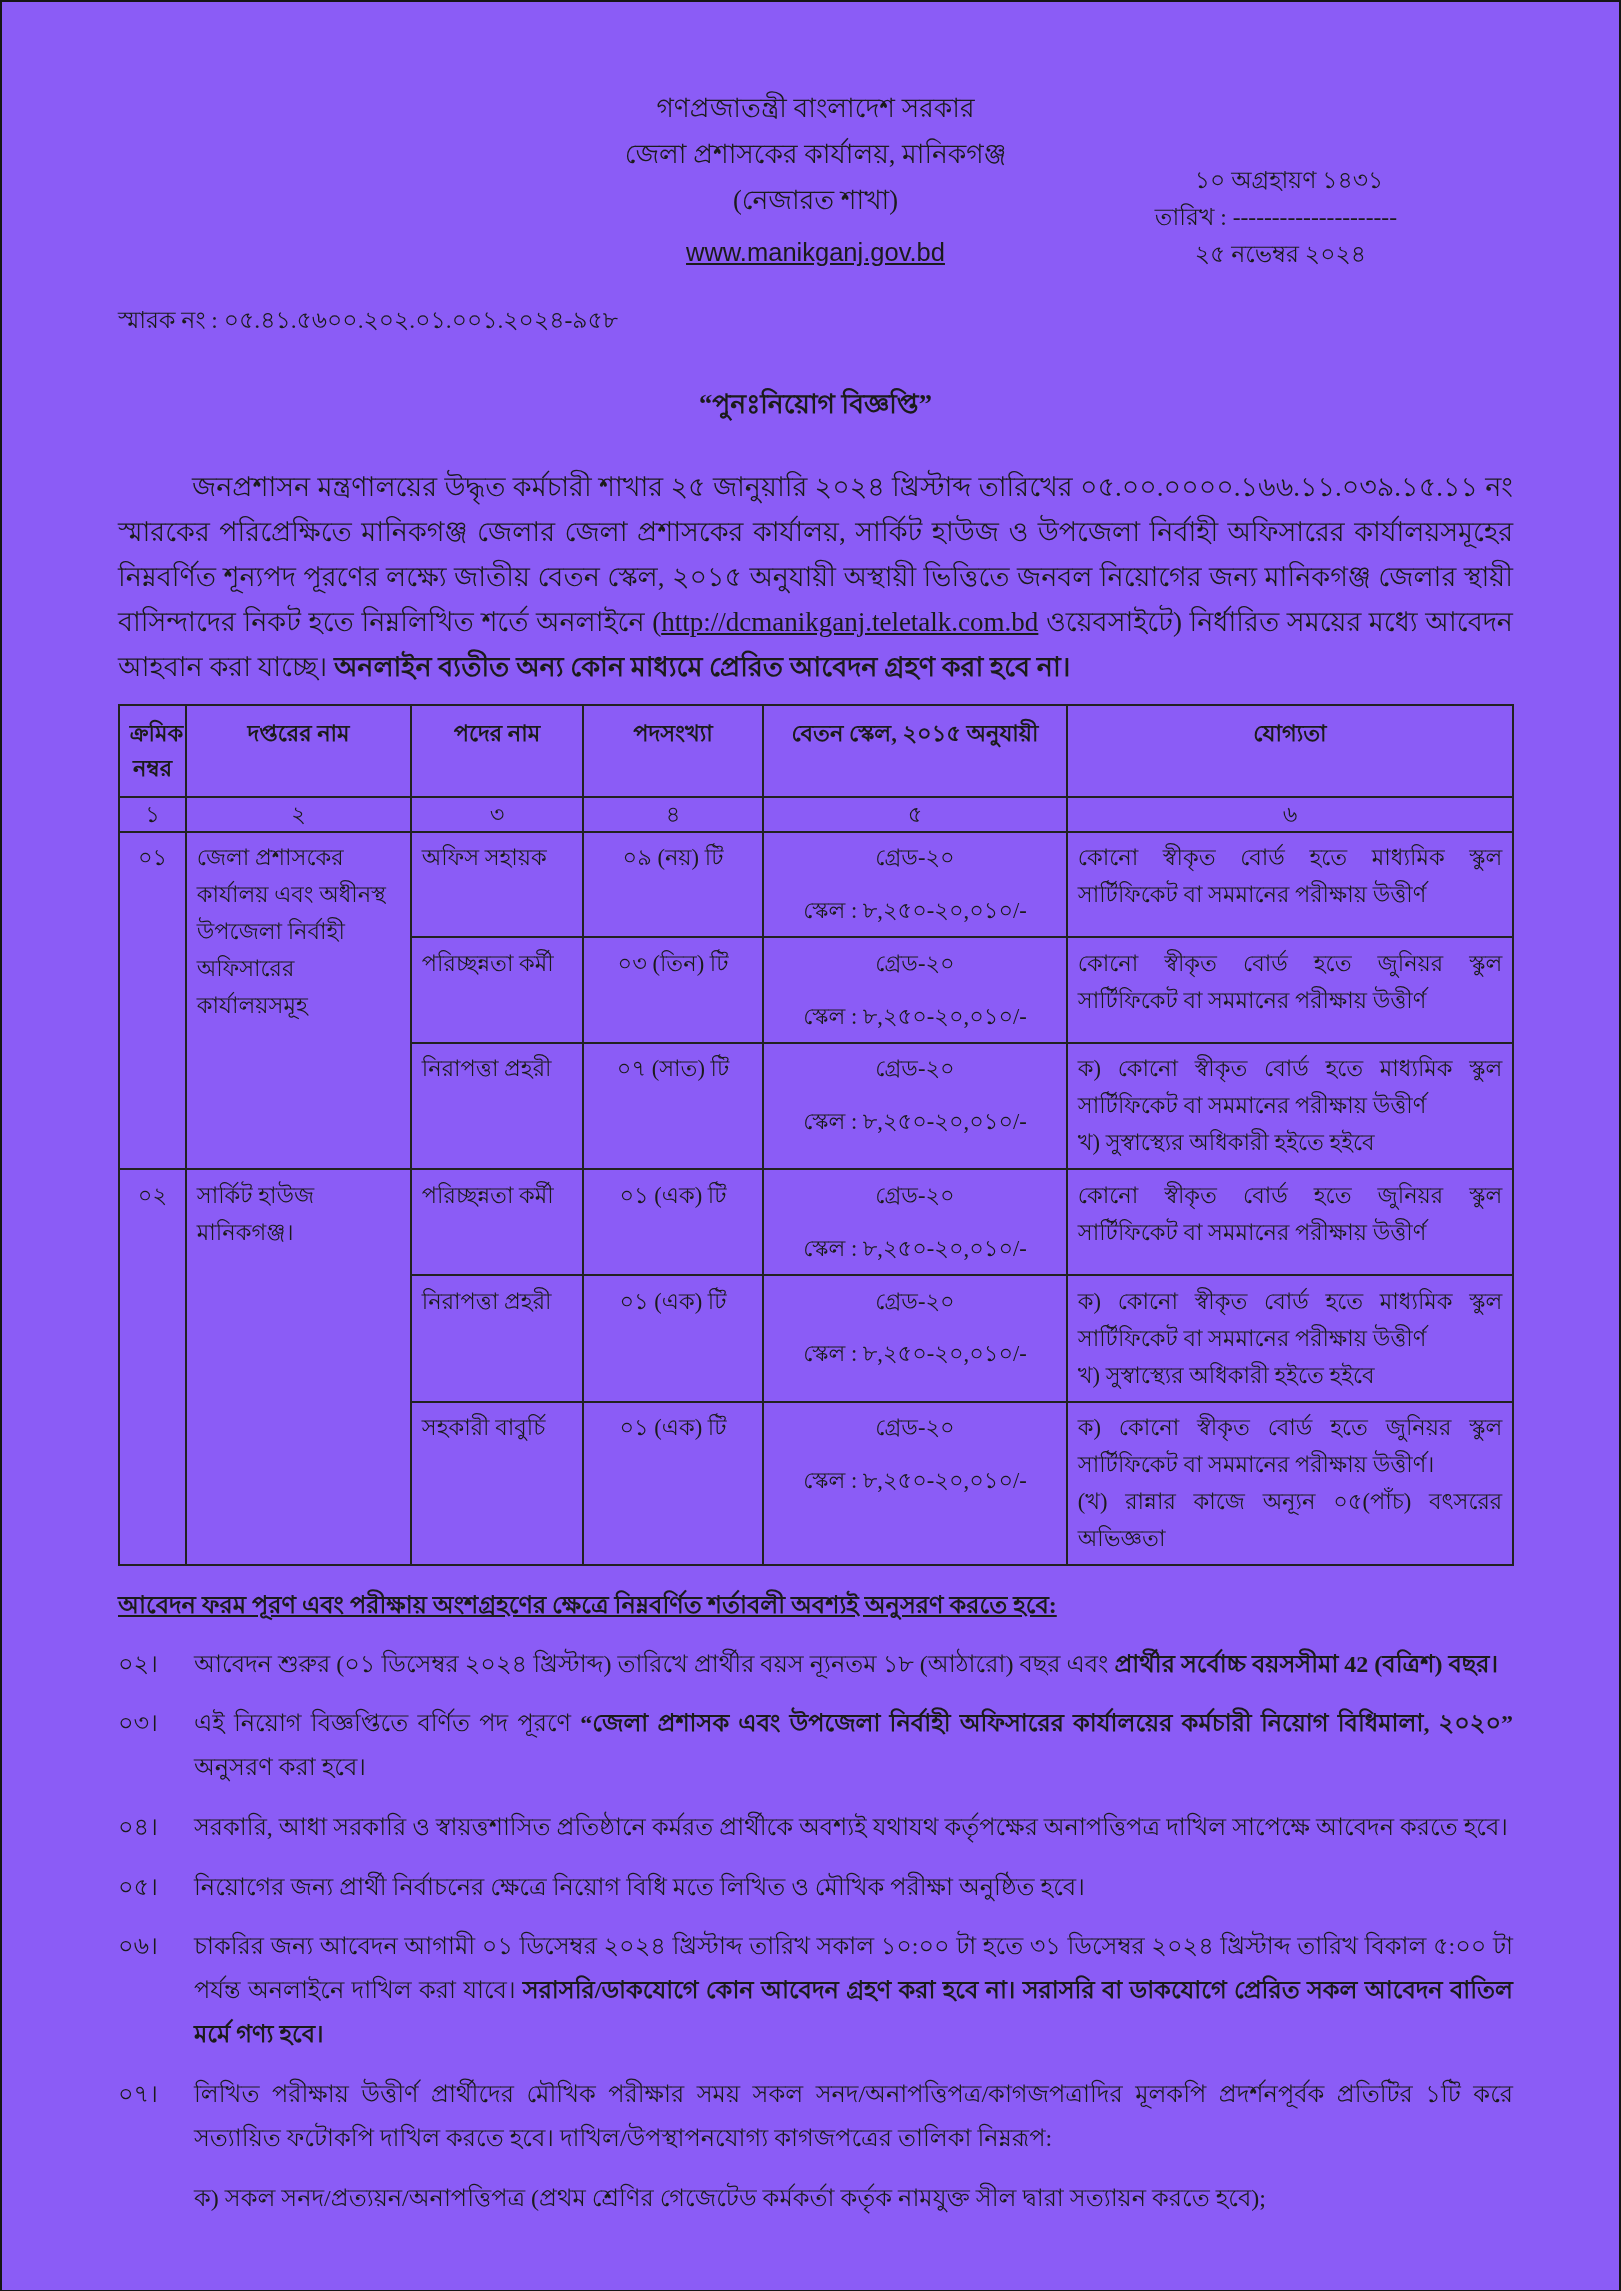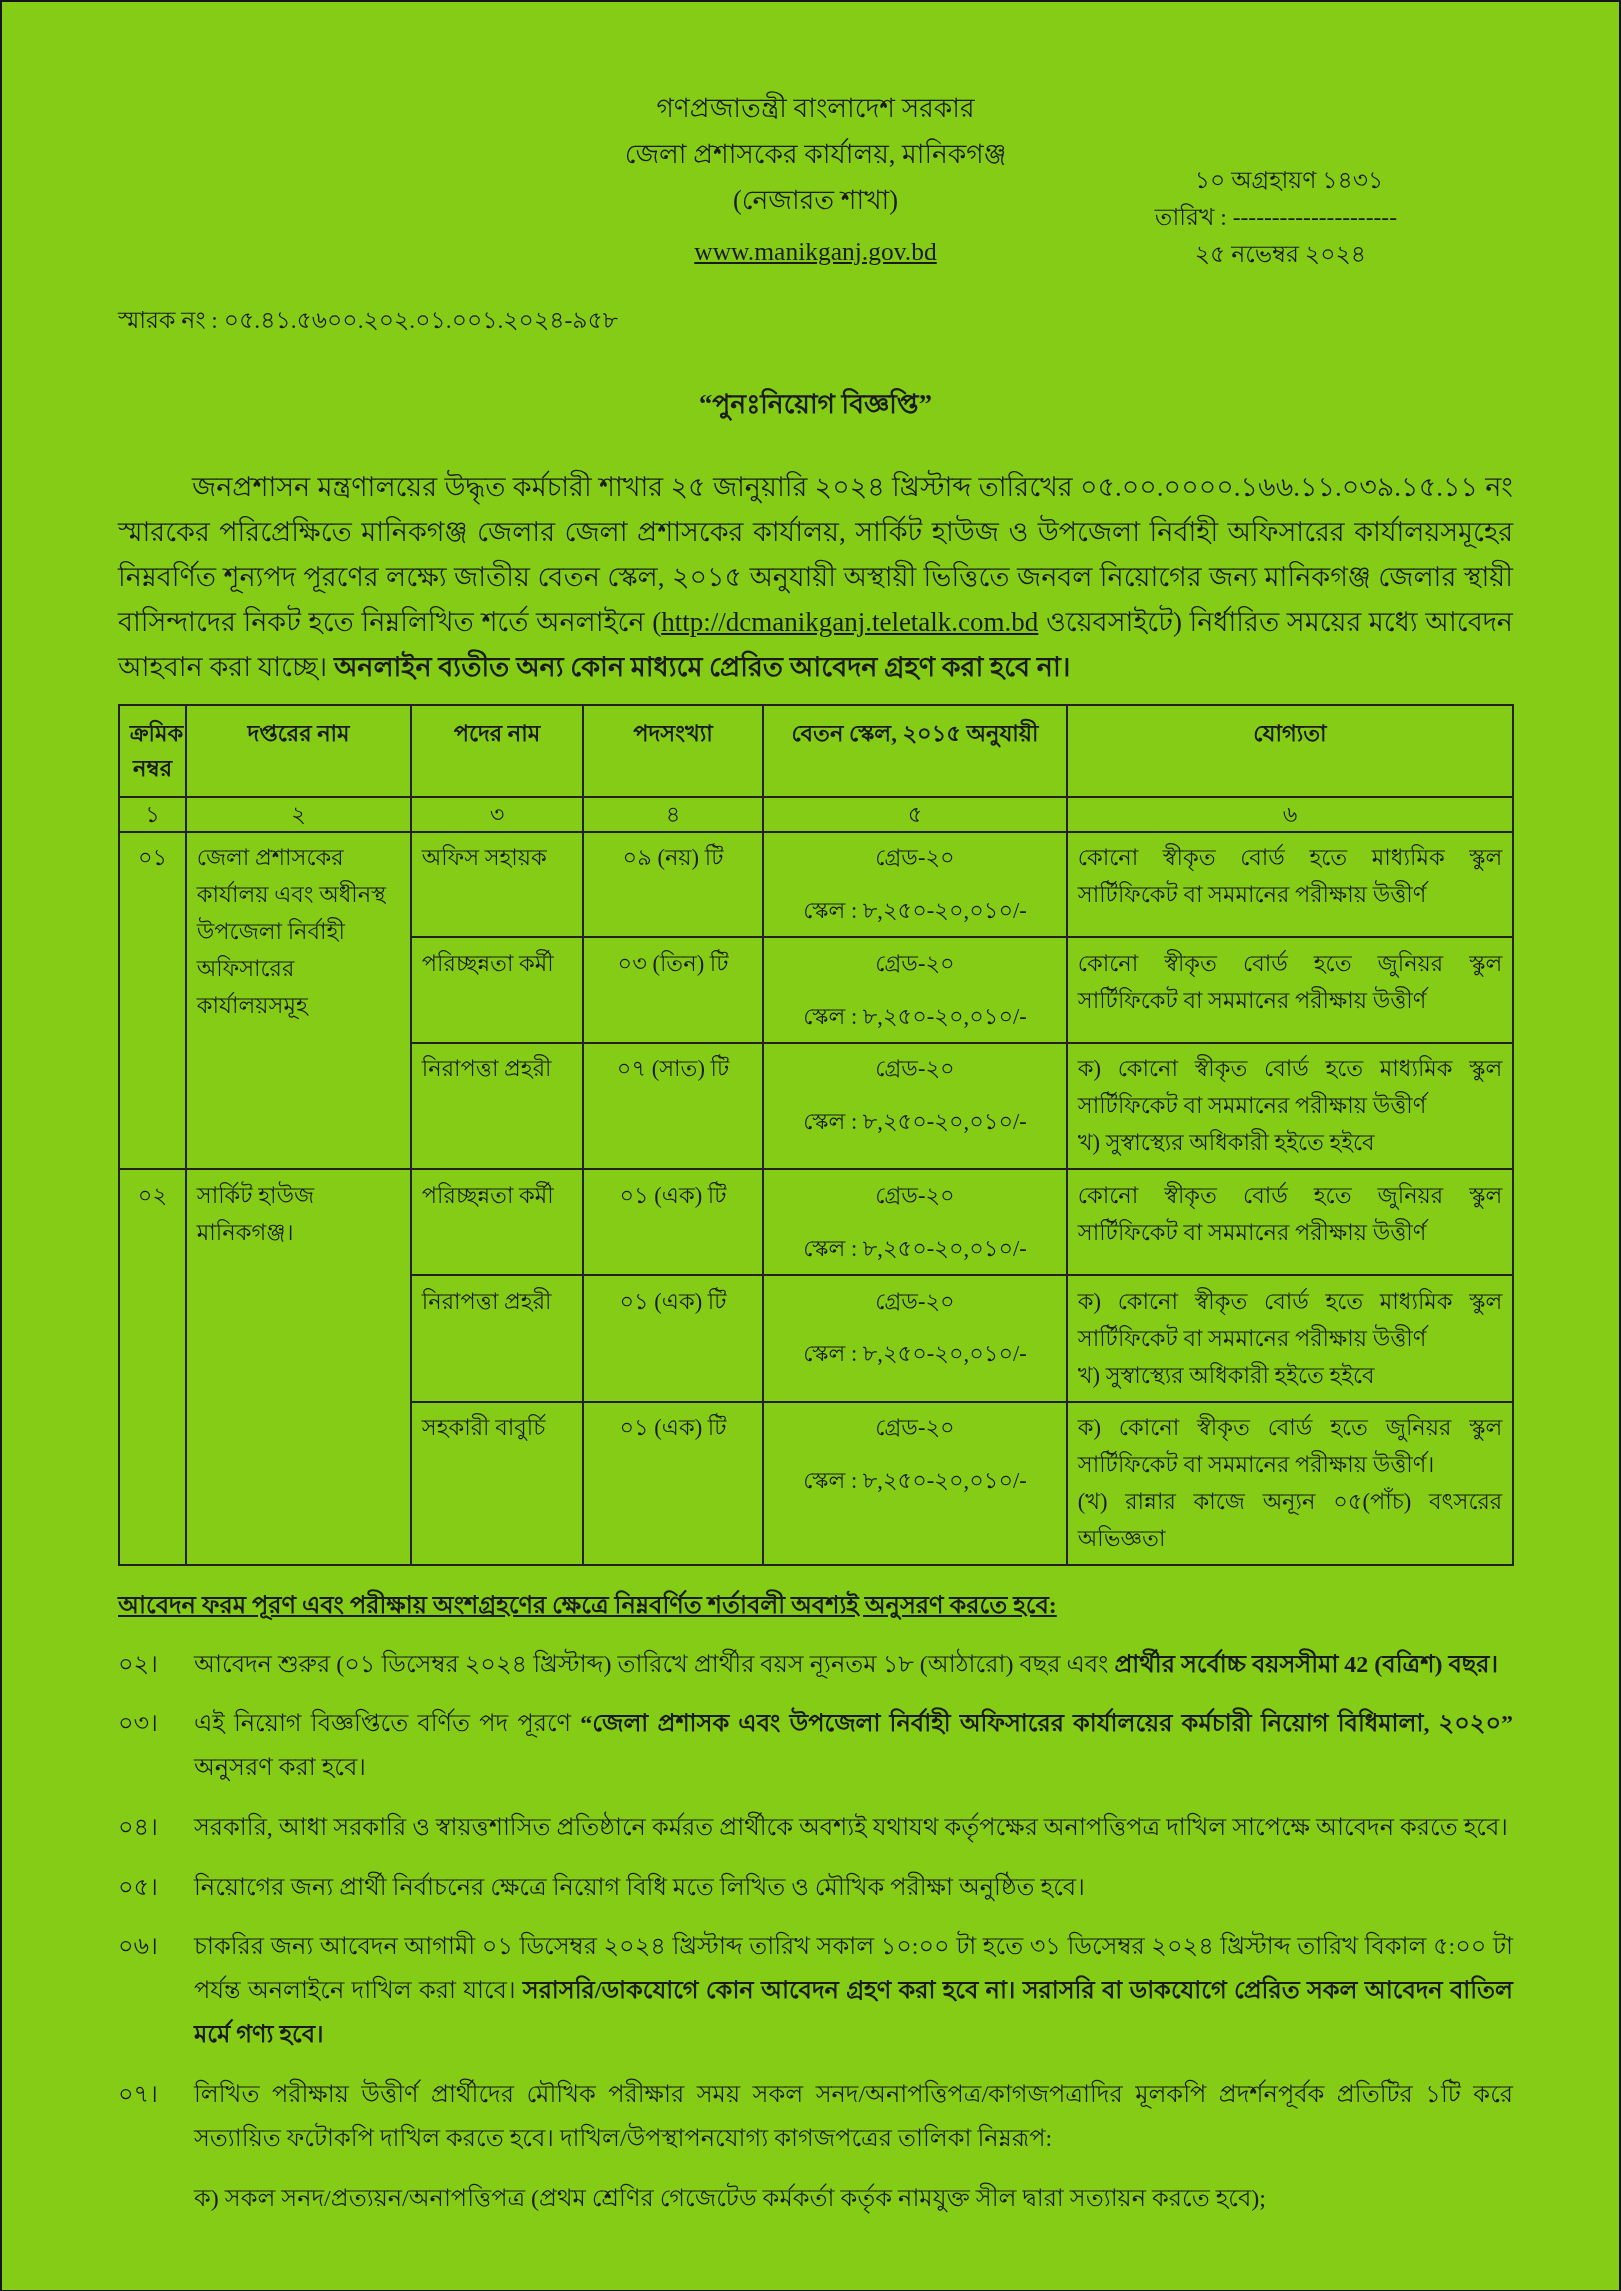--- a/index.html
+++ b/index.html
@@ -1,32 +1,32 @@
 <!DOCTYPE html>
 <html lang="bn"><head>
 <meta charset="utf-8">
 <style>
   html,body{margin:0;padding:0;background:#ffffff;}
   .page{
     position:relative;
     width:1621px;height:2292px;
     box-sizing:border-box;
-    background:#84cc16;
+    background:#8b5cf6;
     border:2.9px solid #161616;
     padding:83px 106px 29px 116px;
     font-family:"Liberation Serif","DejaVu Sans",serif;
     color:#1b1b1b;
     overflow:hidden;
   }
   
   .center-head{text-align:center;font-size:26.5px;line-height:46px;}
   .center-head .website{
     display:inline-block;margin-top:5.9px;
     text-decoration:underline;color:#1b1b1b;
-    font-family:Liberation Serif, serif;
+    font-family:Liberation Sans, sans-serif;
     font-size:25.5px;cursor:pointer;text-align:right;
   }
   .date-block{
     position:absolute;top:160px;right:222px;
     font-size:23.5px;line-height:37px;text-align:left;
   }
   .date-block .shift{margin-left:40px;}
   .memo-no{margin-top:27.4px;font-size:23.5px;}
   
   .title{margin-top:43px;text-align:center;font-size:26.5px;font-weight:bold;}

